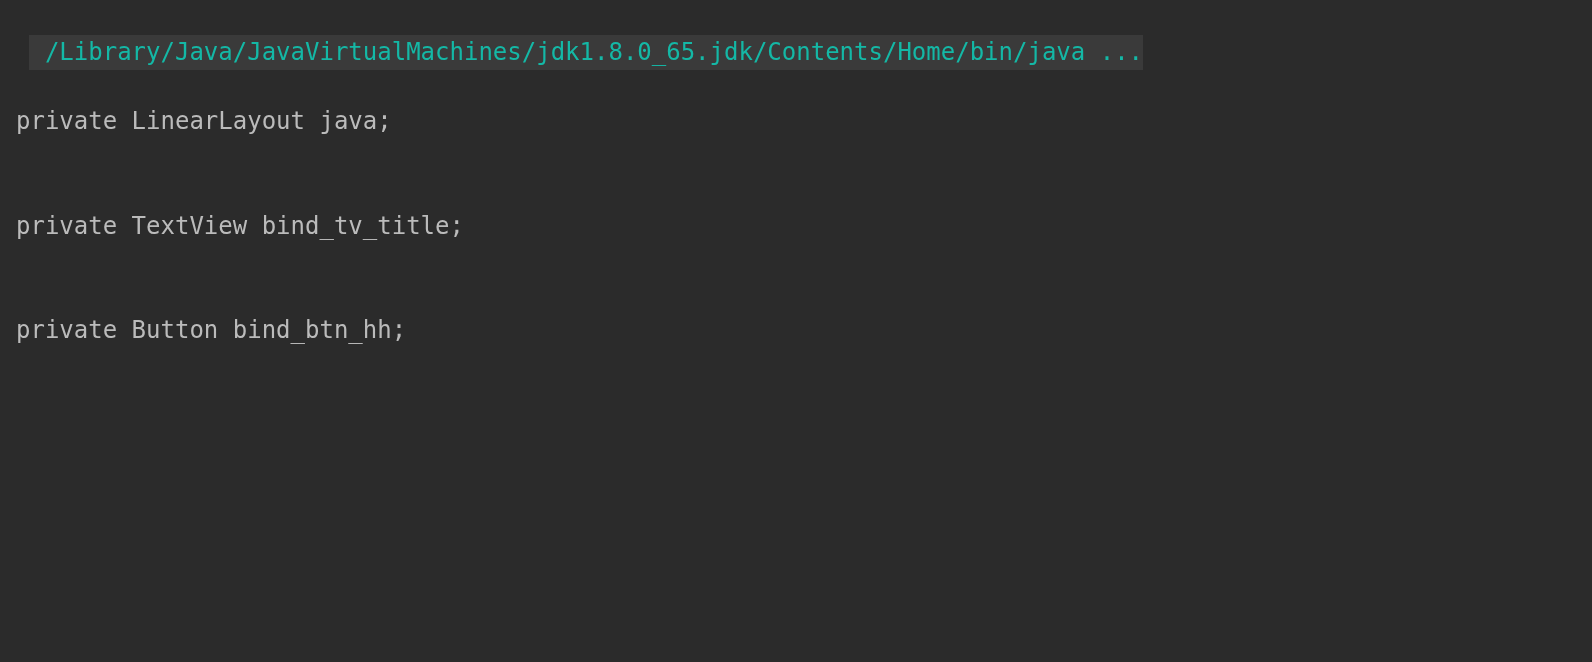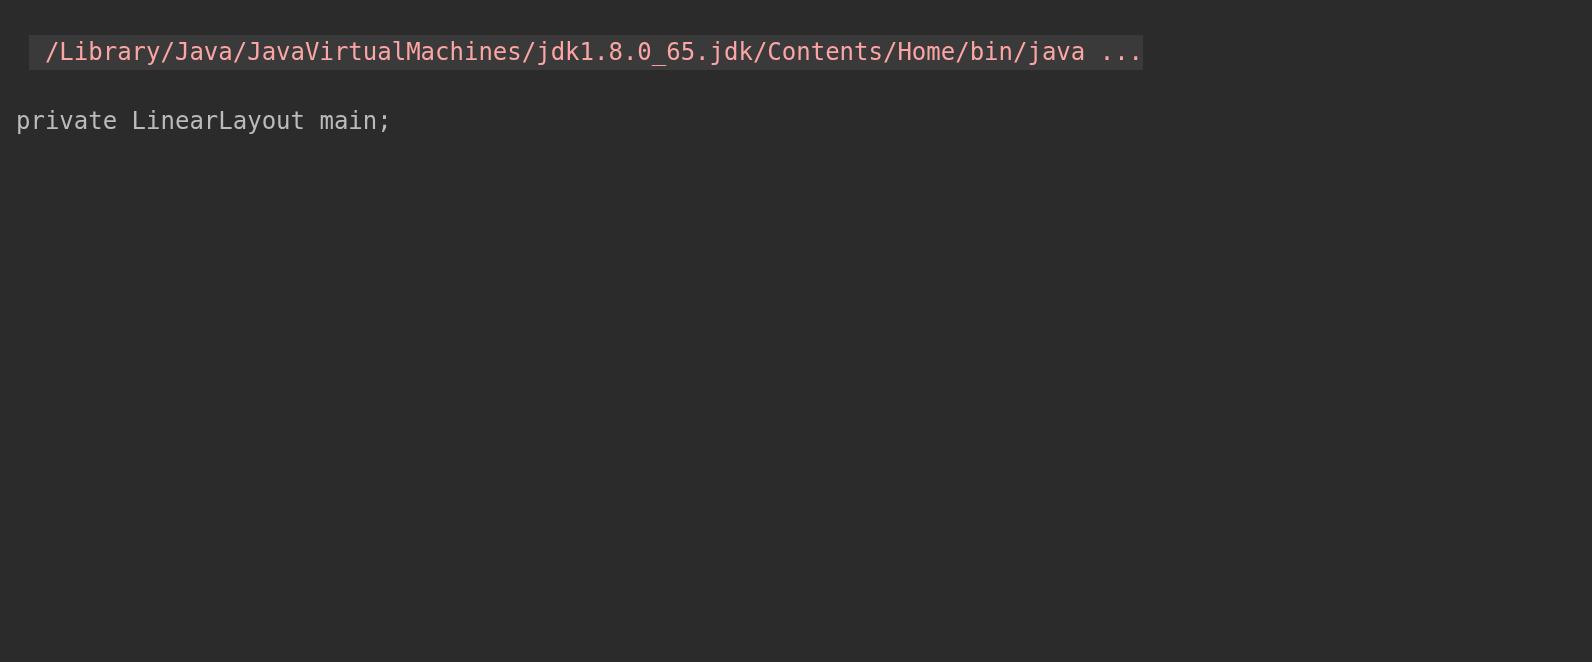--- a/index.html
+++ b/index.html
@@ -16,42 +16,44 @@
       padding: 0;
       width: 1592px;
       height: 662px;
       overflow: hidden;
     }
     .console-output {
       padding: 0 16px 0 16px;
       white-space: pre;
     }
     .command-line {
-      color: #fca5a5;
+      color: #14b8a6;
       background-color: #3a3a3a;
       padding: 0 0 0 0;
       margin-left: -16px;
       padding-left: 16px;
       display: inline-block;
     }
     .output-line {
       color: #bbbbbb;
       display: block;
     }
     .blank-line {
       display: block;
       height: 1.45em;
     }
   </style>
 </head>
 <body>
 
 <div class="console-output">
   <span class="command-line">/Library/Java/JavaVirtualMachines/jdk1.8.0_65.jdk/Contents/Home/bin/java ...</span>
-  <span class="output-line">private LinearLayout main;</span>
+  <span class="output-line">private LinearLayout java;</span>
+  <span class="output-line">private TextView bind_tv_title;</span>
+  <span class="output-line">private Button bind_btn_hh;</span>
   <span class="blank-line"></span>
   
   
   
   
   
   
   
   
   

